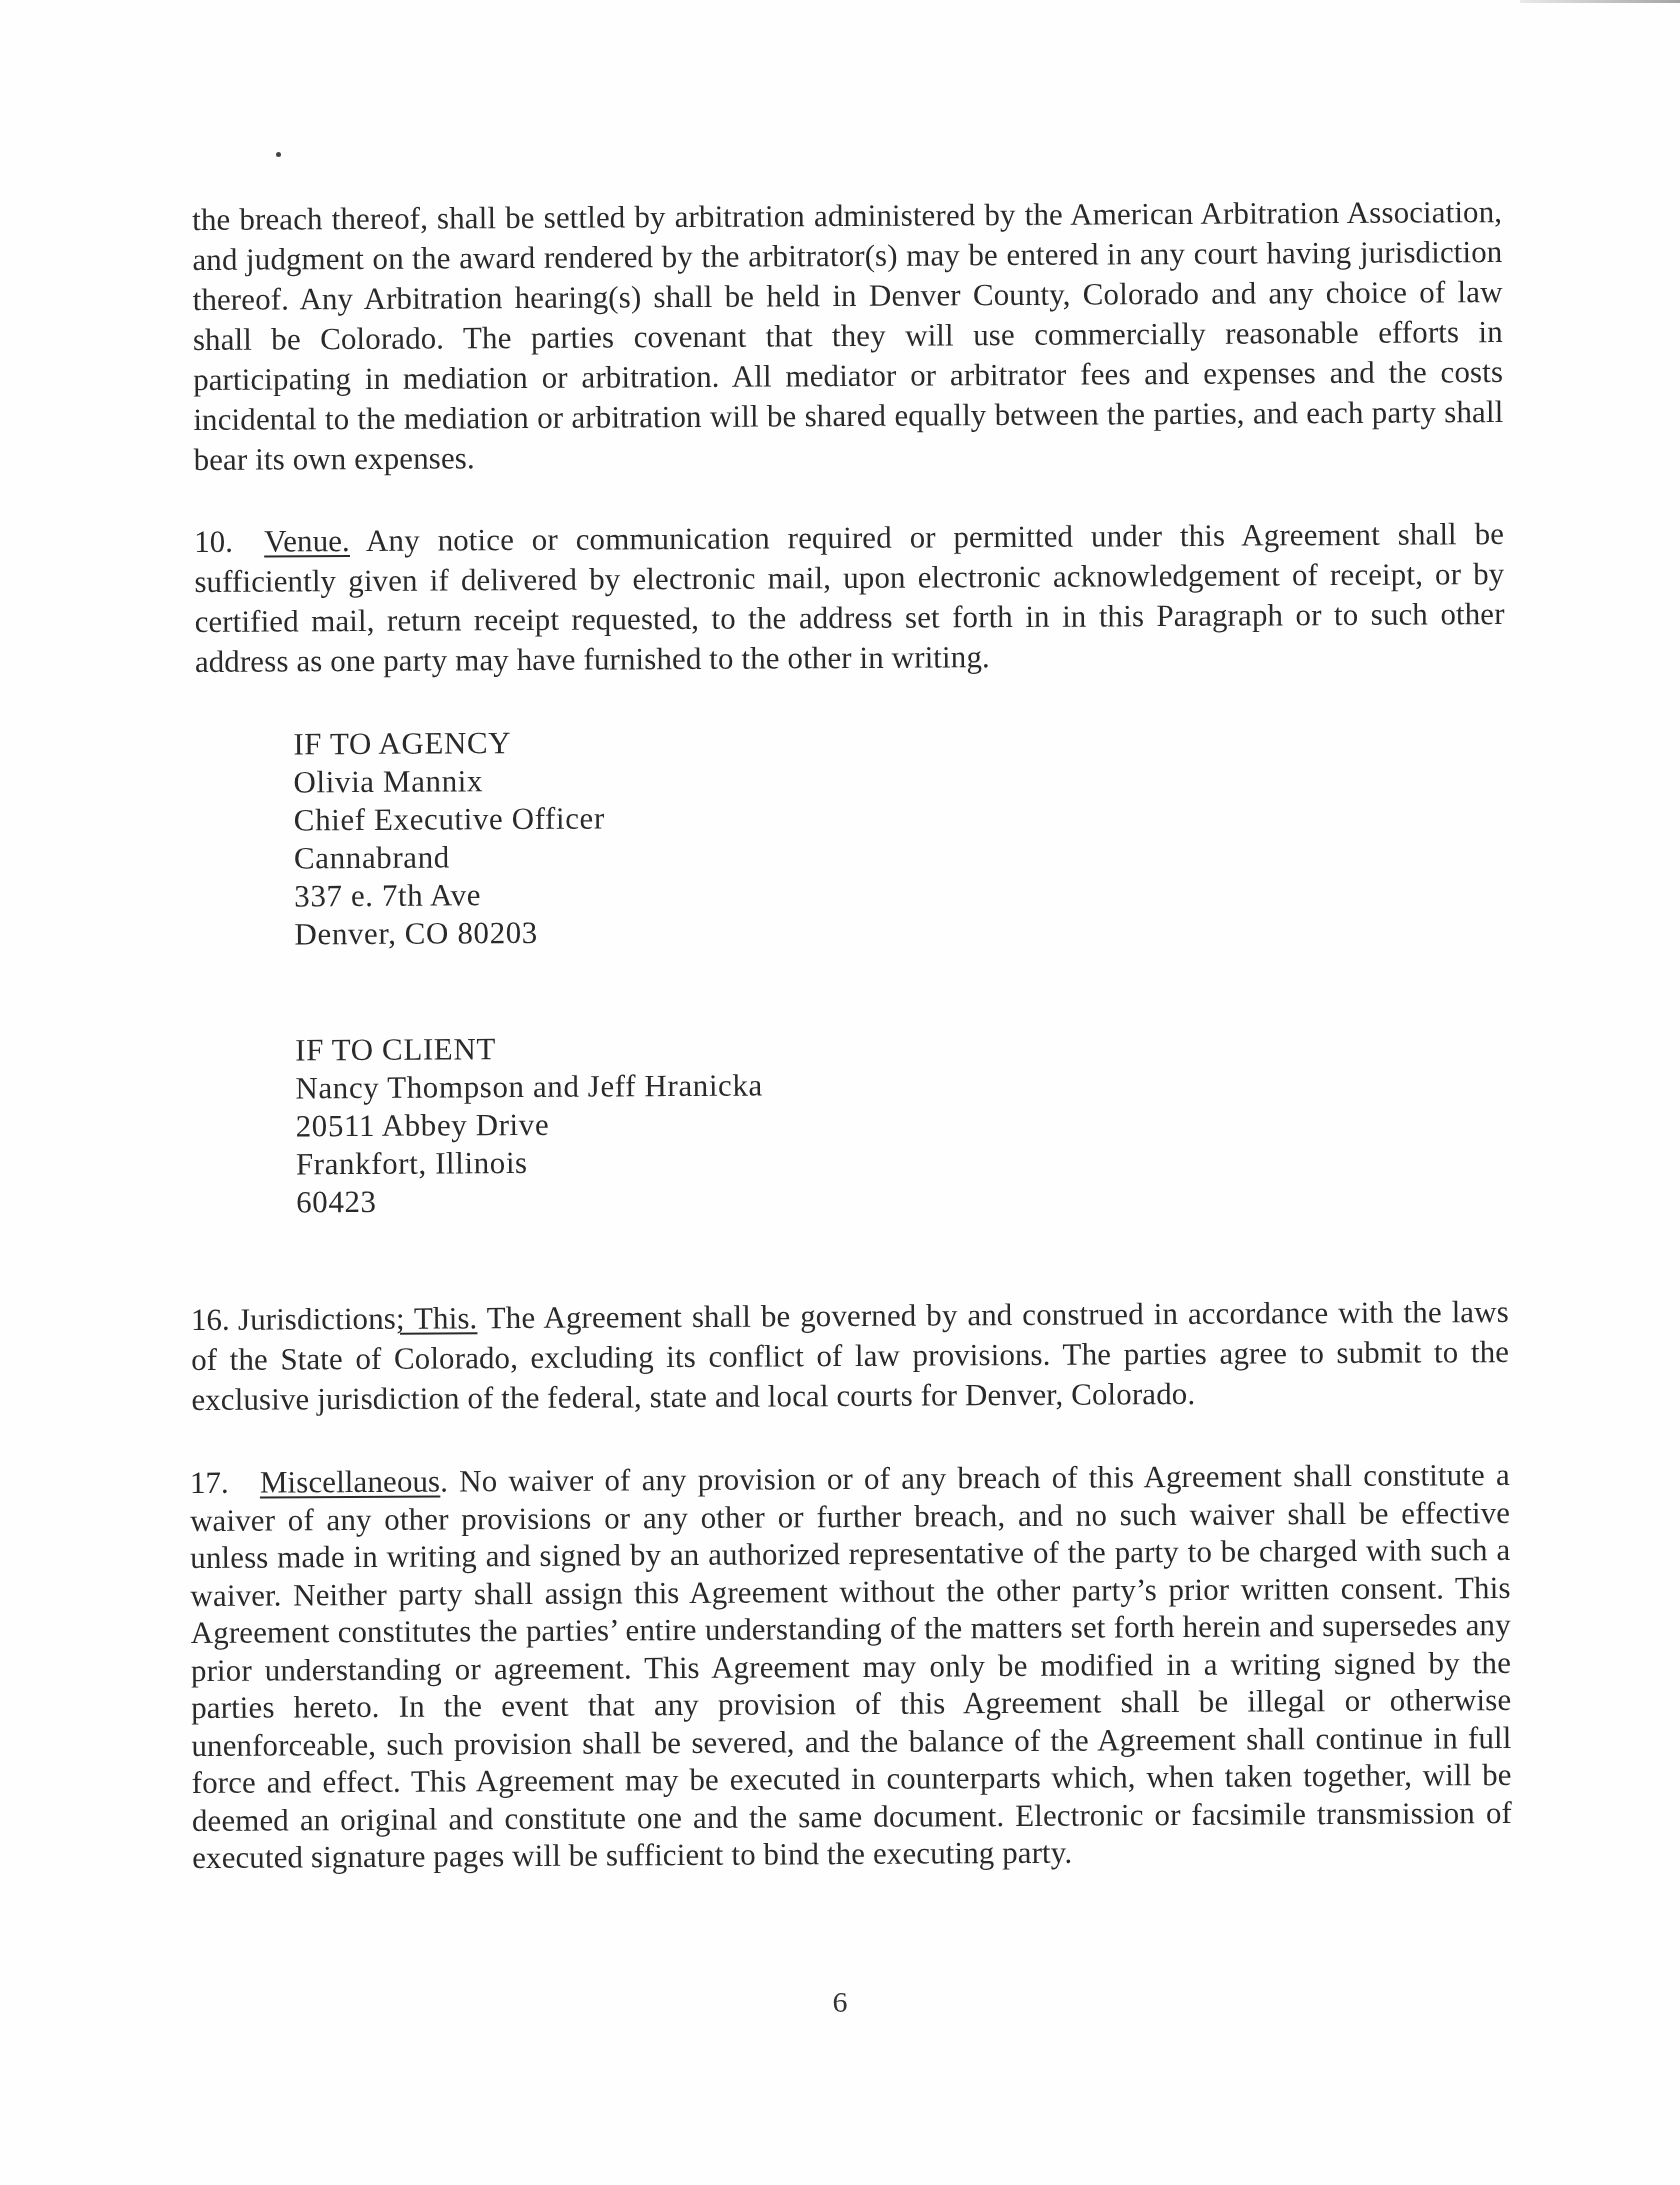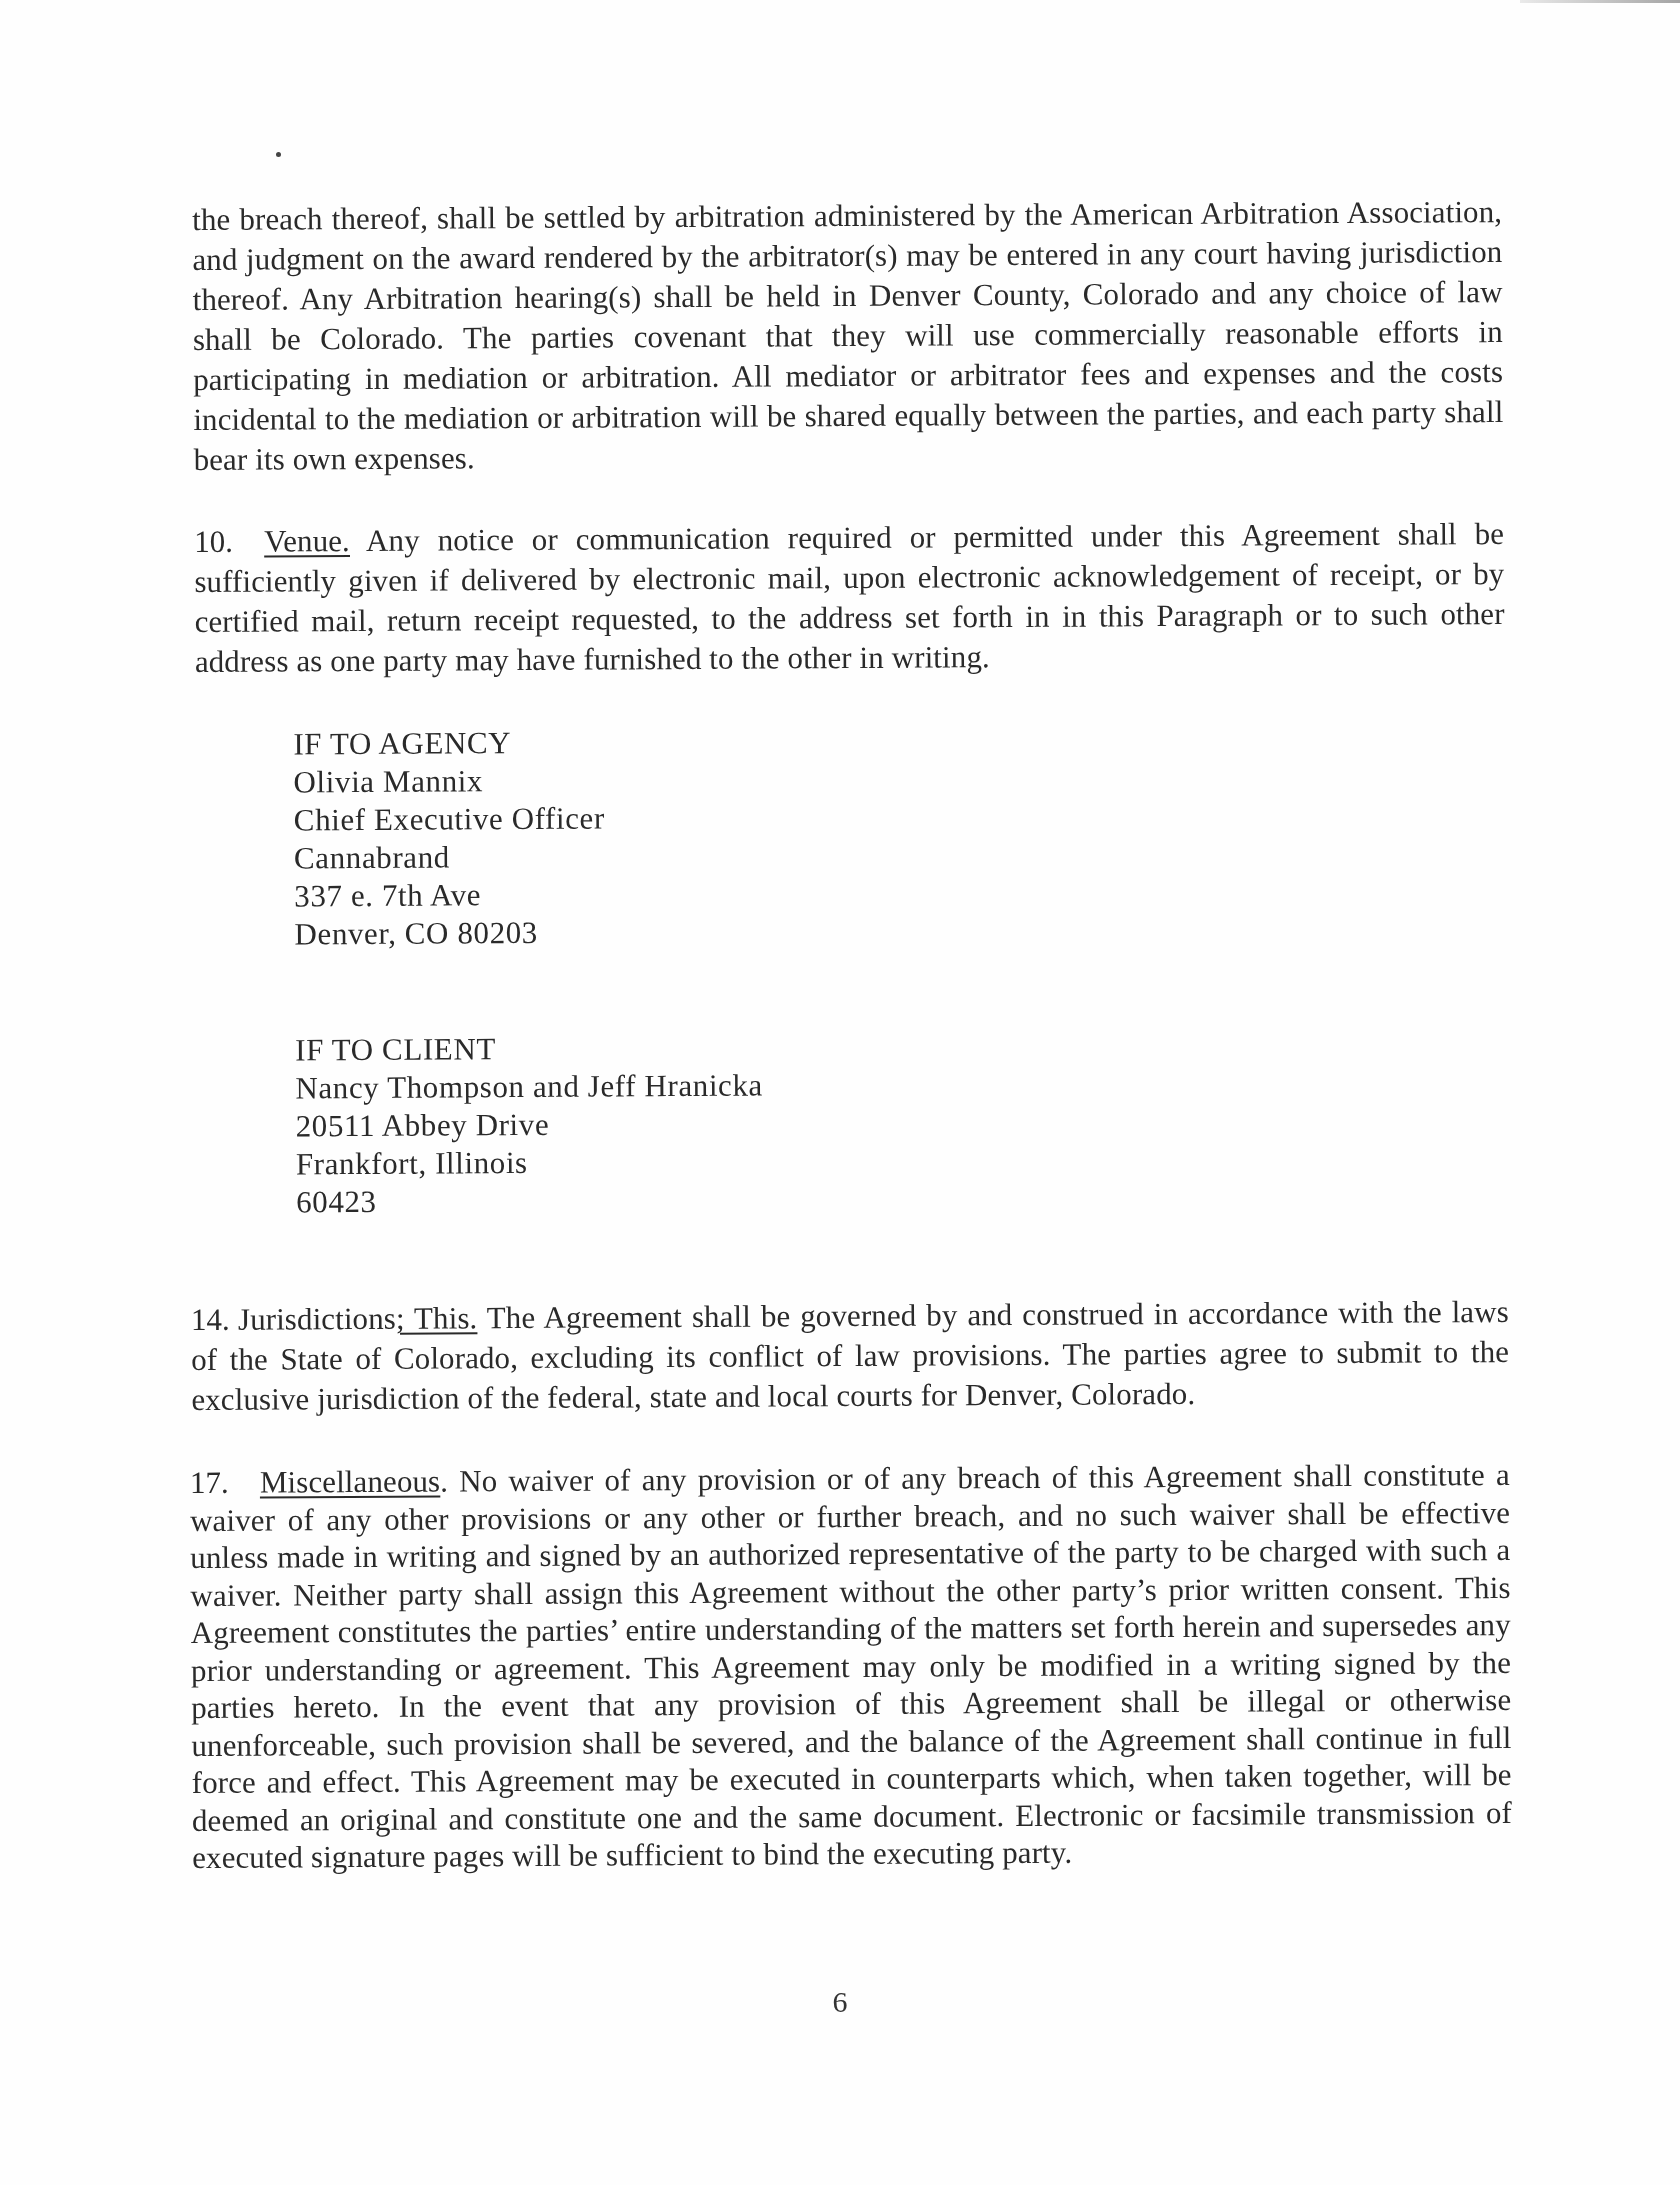--- a/index.html
+++ b/index.html
@@ -114,21 +114,21 @@
 
     <div class="address-block address-client">
       <span class="address-line">IF TO CLIENT</span>
       <span class="address-line">Nancy Thompson and Jeff Hranicka</span>
       <span class="address-line">20511 Abbey Drive</span>
       <span class="address-line">Frankfort, Illinois</span>
       <span class="address-line">60423</span>
     </div>
 
     <p class="para para-16">
-      <span class="sec-num tight">14.</span><span>Jurisdictions</span><span class="u">; This.</span>
+      <span class="sec-num tight">16.</span><span>Jurisdictions</span><span class="u">; This.</span>
       <span>The Agreement shall be governed by and construed in accordance with the laws of the State of Colorado, excluding its conflict of law provisions. The parties agree to submit to the exclusive jurisdiction of the federal, state and local courts for Denver, Colorado.</span>
     </p>
 
     <p class="para para-17">
       <span class="sec-num">17.</span><span class="u">Miscellaneous</span><span>.</span>
       <span>No waiver of any provision or of any breach of this Agreement shall constitute a waiver of any other provisions or any other or further breach, and no such waiver shall be effective unless made in writing and signed by an authorized representative of the party to be charged with such a waiver. Neither party shall assign this Agreement without the other party’s prior written consent. This Agreement constitutes the parties’ entire understanding of the matters set forth herein and supersedes any prior understanding or agreement. This Agreement may only be modified in a writing signed by the parties hereto. In the event that any provision of this Agreement shall be illegal or otherwise unenforceable, such provision shall be severed, and the balance of the Agreement shall continue in full force and effect. This Agreement may be executed in counterparts which, when taken together, will be deemed an original and constitute one and the same document. Electronic or facsimile transmission of executed signature pages will be sufficient to bind the executing party.</span>
     </p>
   </div>
 
   <div class="page-number">6</div>

